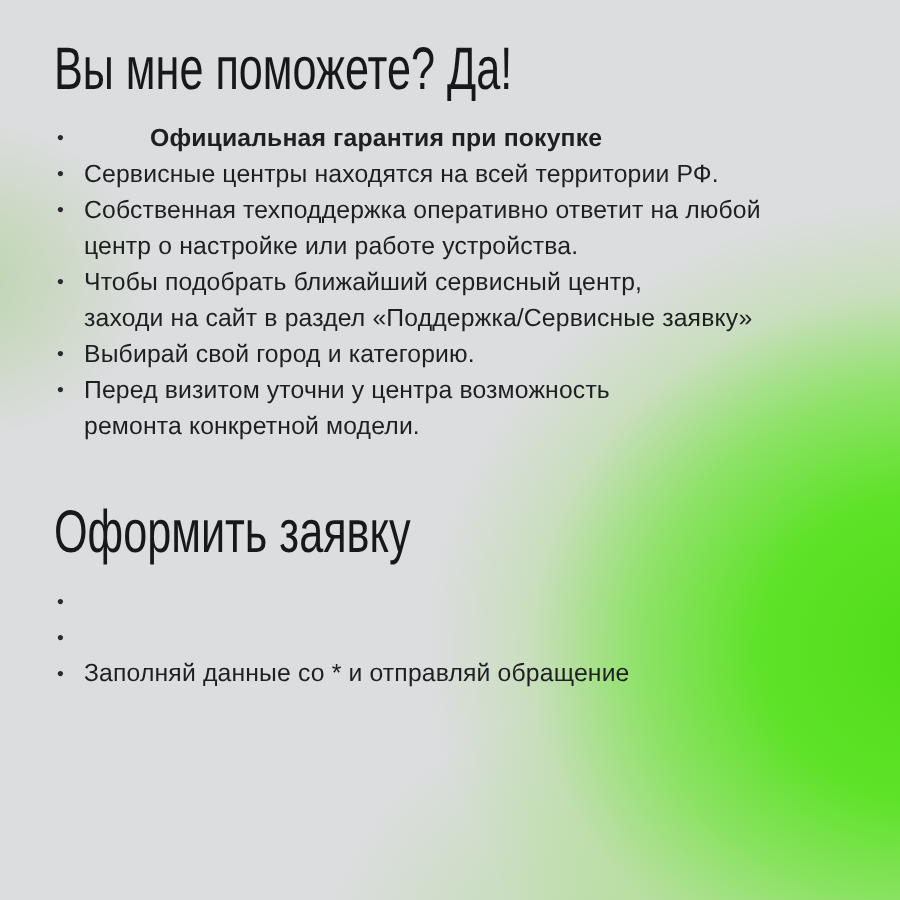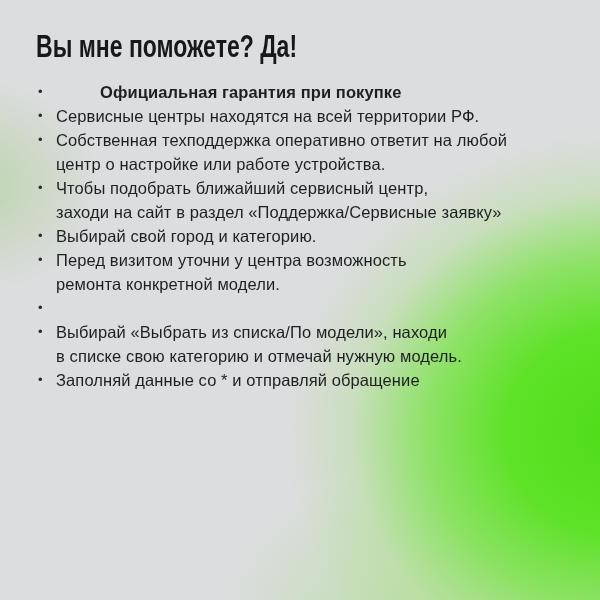--- a/index.html
+++ b/index.html
@@ -27,23 +27,23 @@
       radial-gradient(290px 230px at 72% 106%,
         rgba(148, 223, 102, 0.50) 0%,
         rgba(220, 221, 223, 0) 75%),
       radial-gradient(175px 150px at -4% 31%,
         rgba(163, 206, 132, 0.55) 0%,
         rgba(220, 221, 223, 0) 72%),
       var(--background-gray, #dcdddf);
   }
   .heading {
     margin: 39px 0 14px 0;
-    font-size: 32px;
+    font-size: 40px;
     line-height: 40px;
-    font-weight: 700;
+    font-weight: 400;
     color: var(--heading, #17181a);
     letter-spacing: 0;
     white-space: nowrap;
   }
   .heading.first {
     margin-top: 0;
   }
   .heading .hx {
     display: inline-block;
     transform: scaleX(0.72);
@@ -115,28 +115,27 @@
       </li>
       <li>
         <span class="dot">•</span>
         <span class="txt">Перед визитом уточни у центра возможность
 ремонта конкретной модели.</span>
       </li>
     </ul>
   </section>
 
   <section>
+    <h2 class="heading"><span class="hx">Оформить заявку</span></h2>
     <ul class="bullets">
       <li>
         <span class="dot">•</span>
       </li>
       <li>
         <span class="dot">•</span>
-        <span class="txt">Выбирай «Выбрать из списка/По модели», находи
-в списке свою категорию и отмечай нужную модель.</span>
       </li>
       <li>
         <span class="dot">•</span>
         <span class="txt">Заполняй данные со * и отправляй обращение</span>
       </li>
     </ul>
   </section>
 
 </div>
 

